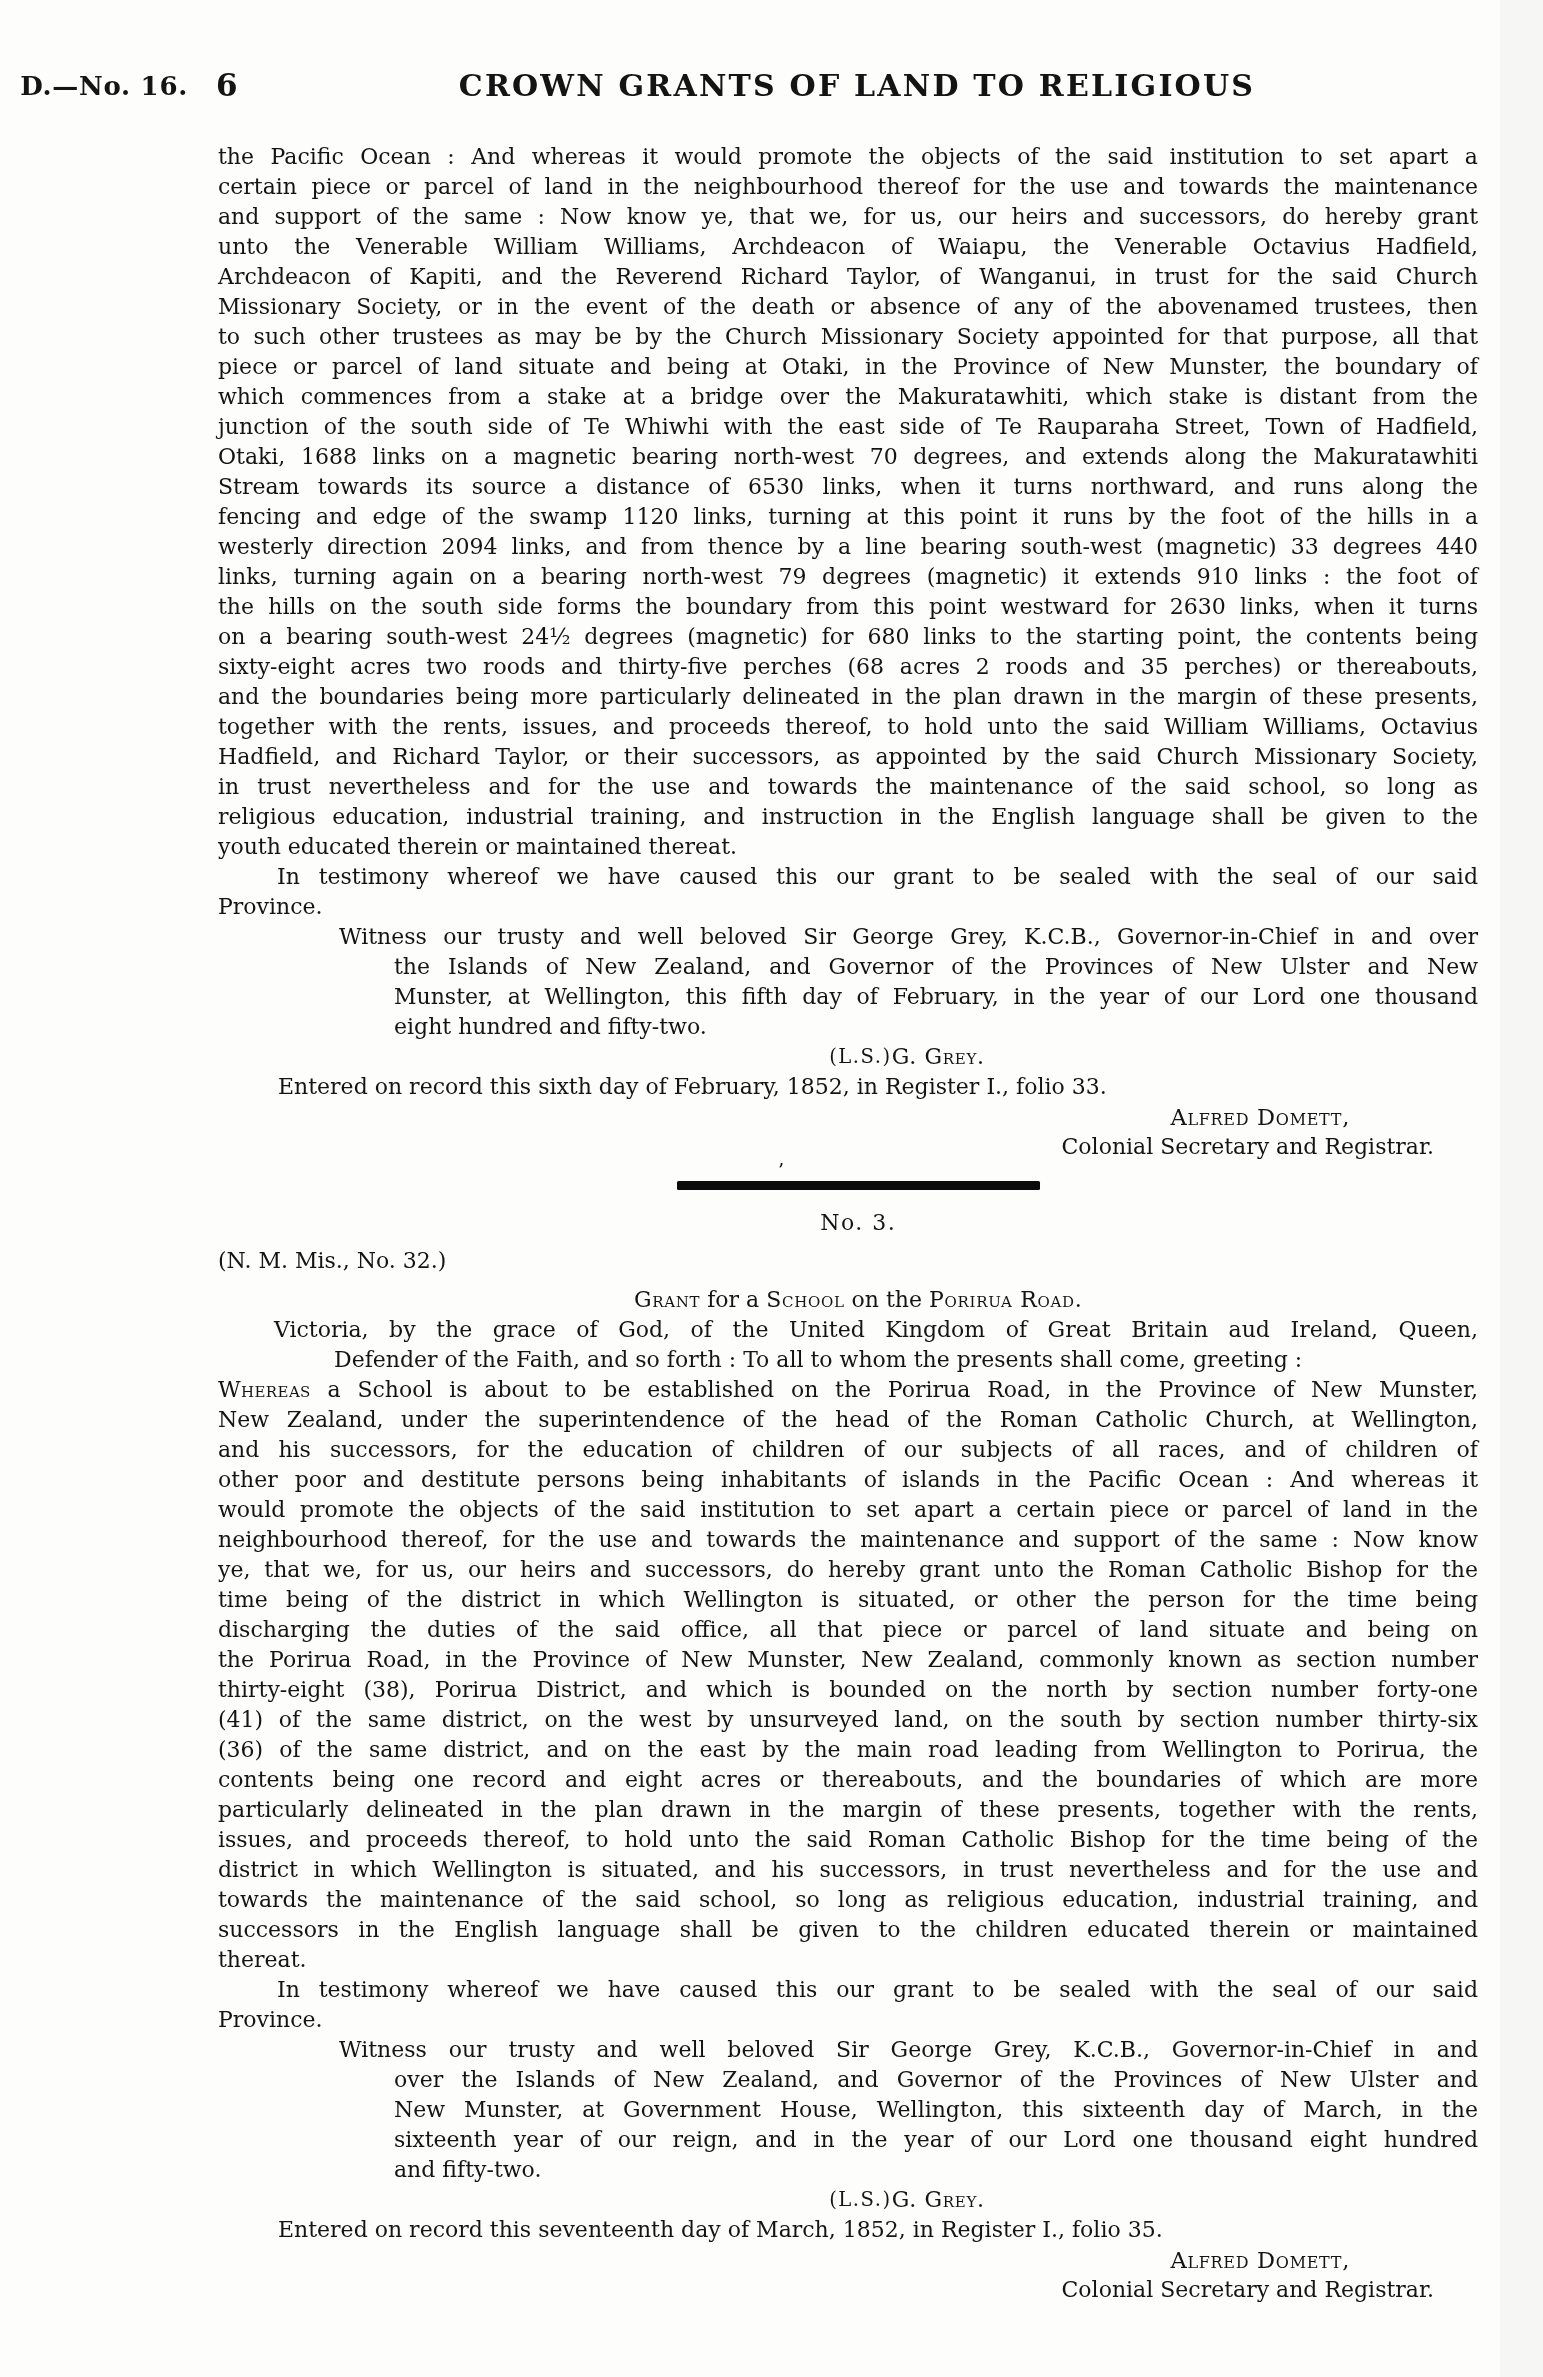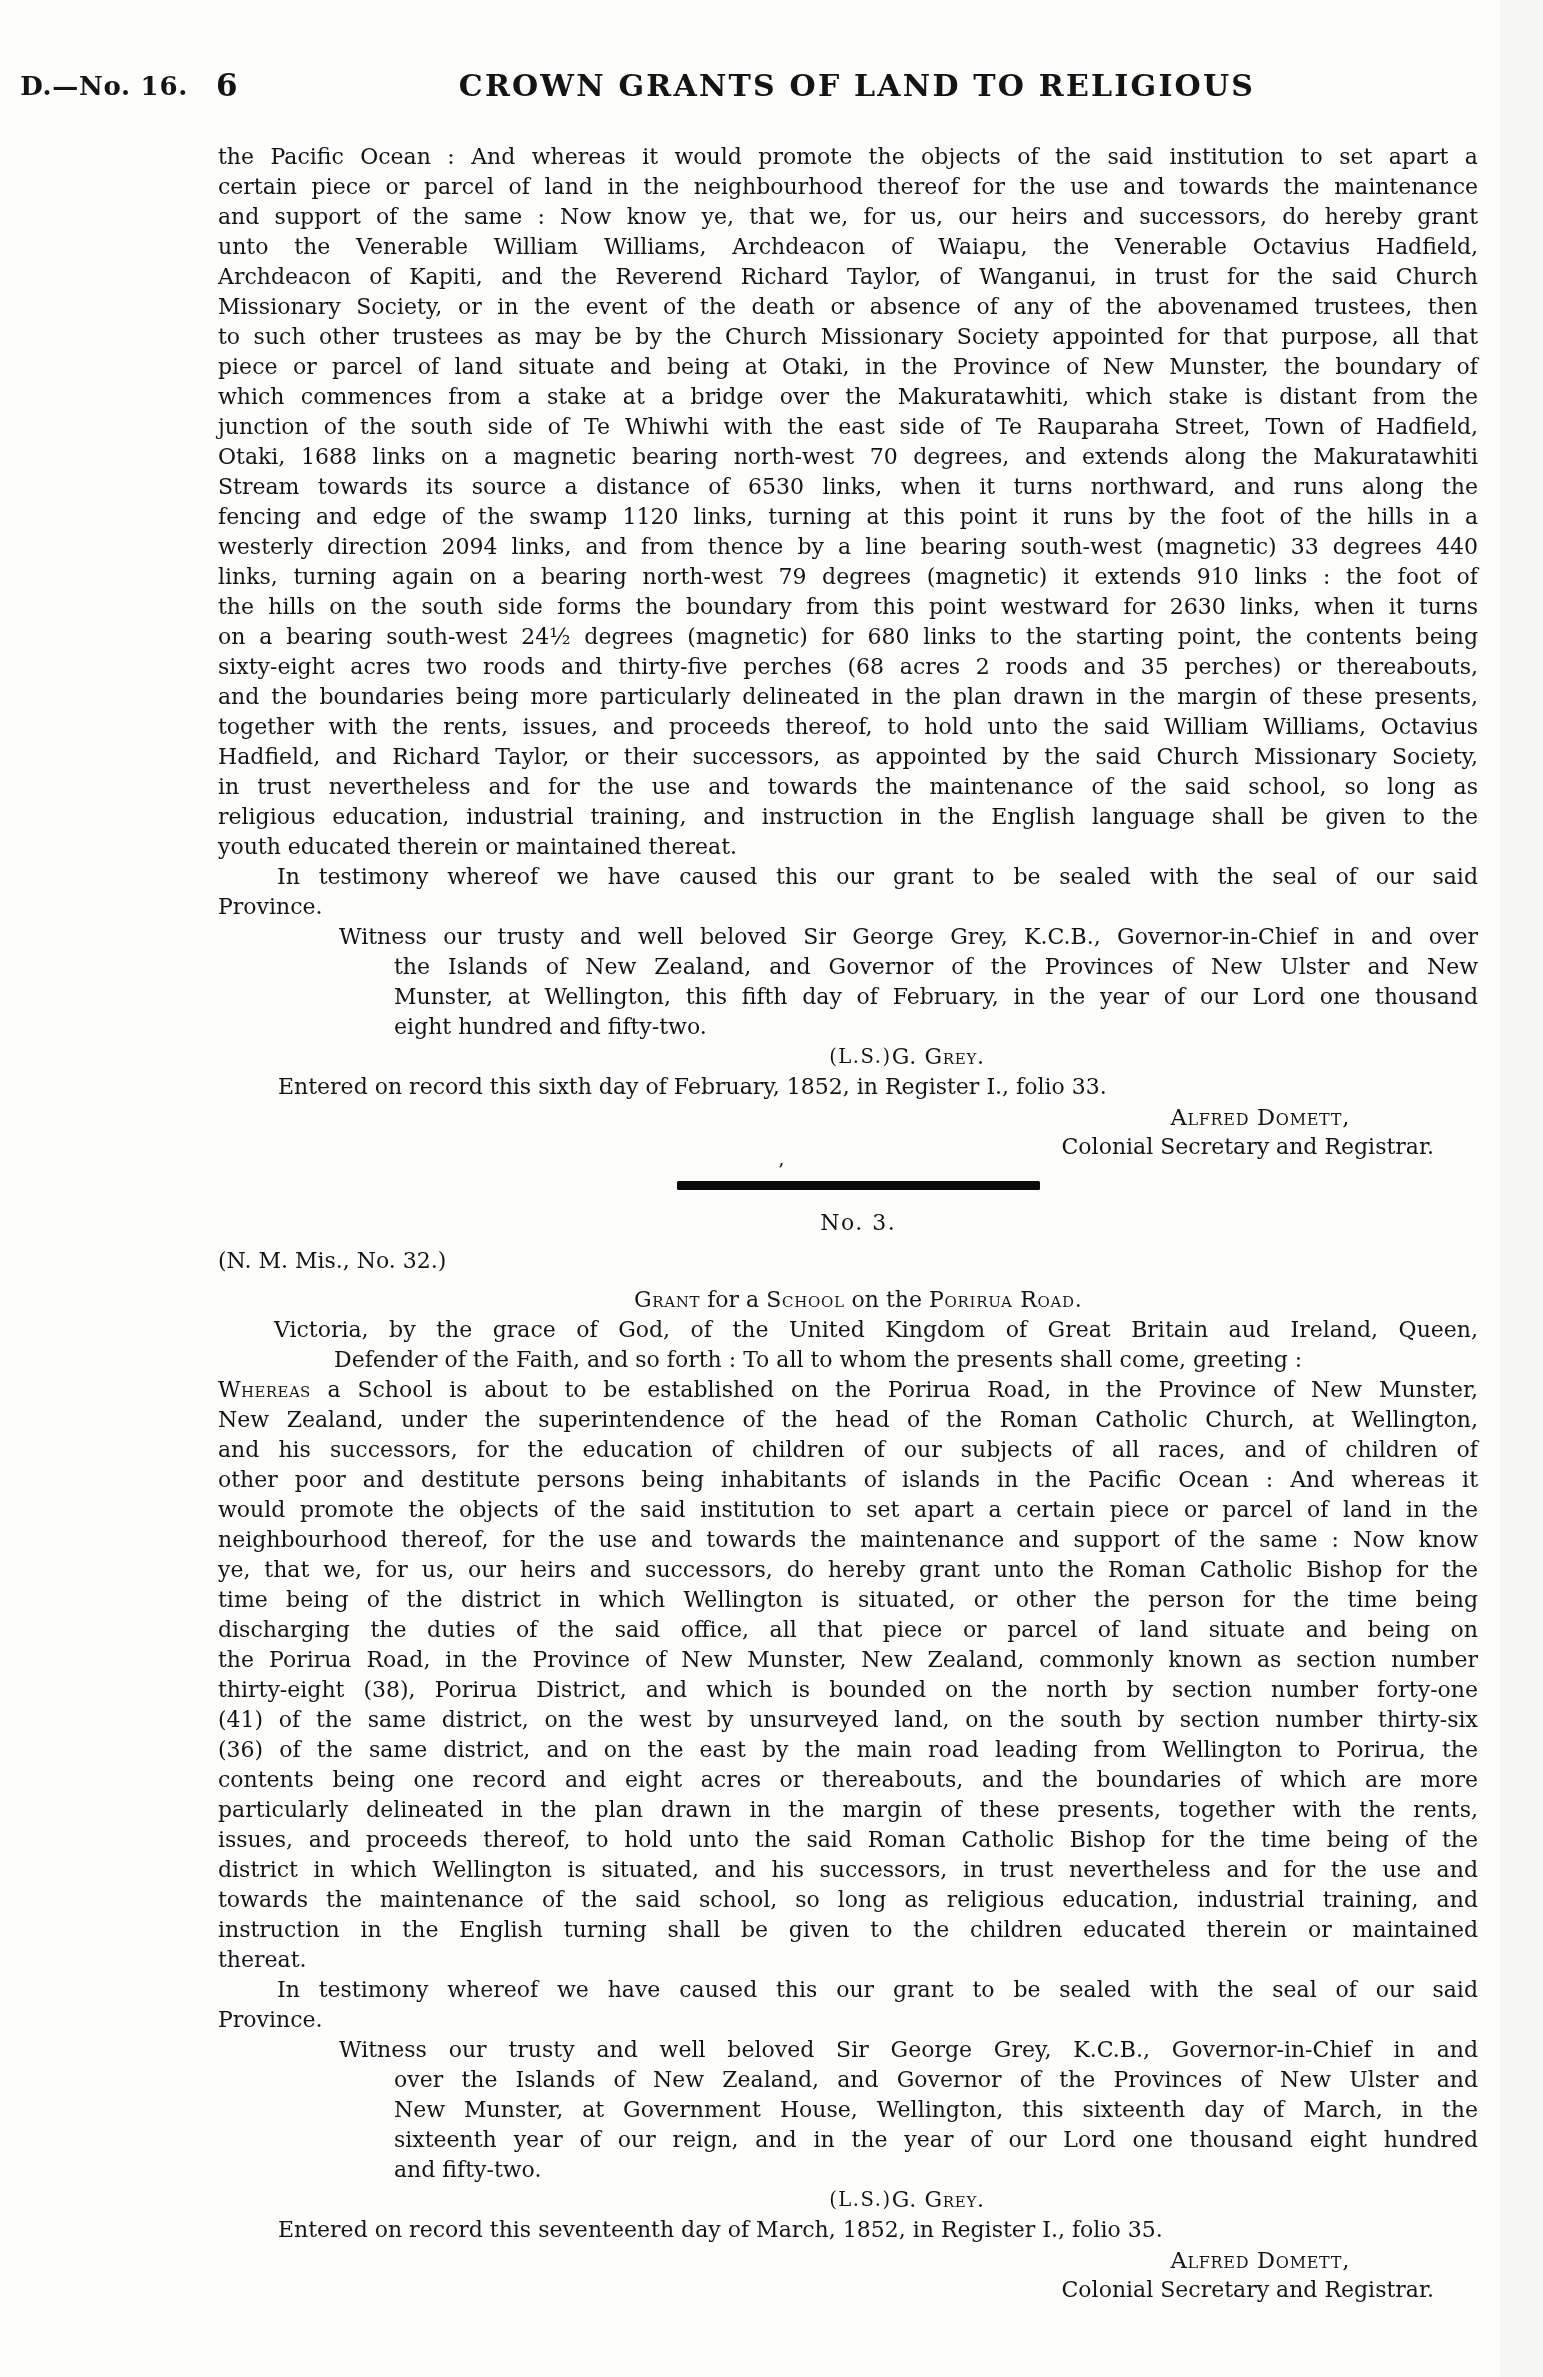--- a/index.html
+++ b/index.html
@@ -142,21 +142,21 @@
           <div class="line">discharging the duties of the said office, all that piece or parcel of land situate and being on</div>
           <div class="line">the Porirua Road, in the Province of New Munster, New Zealand, commonly known as section number</div>
           <div class="line">thirty-eight (38), Porirua District, and which is bounded on the north by section number forty-one</div>
           <div class="line">(41) of the same district, on the west by unsurveyed land, on the south by section number thirty-six</div>
           <div class="line">(36) of the same district, and on the east by the main road leading from Wellington to Porirua, the</div>
           <div class="line">contents being one record and eight acres or thereabouts, and the boundaries of which are more</div>
           <div class="line">particularly delineated in the plan drawn in the margin of these presents, together with the rents,</div>
           <div class="line">issues, and proceeds thereof, to hold unto the said Roman Catholic Bishop for the time being of the</div>
           <div class="line">district in which Wellington is situated, and his successors, in trust nevertheless and for the use and</div>
           <div class="line">towards the maintenance of the said school, so long as religious education, industrial training, and</div>
-          <div class="line">instruction in the English turning shall be given to the children educated therein or maintained</div>
+          <div class="line">successors in the English language shall be given to the children educated therein or maintained</div>
           <div class="line">thereat.</div>
         </div>
     </div>
 
     <div class="block testimony">
         <div class="line">In testimony whereof we have caused this our grant to be sealed with the seal of our said</div>
         <div class="line">Province.</div>
       </div>
 
     <div class="block witness">

